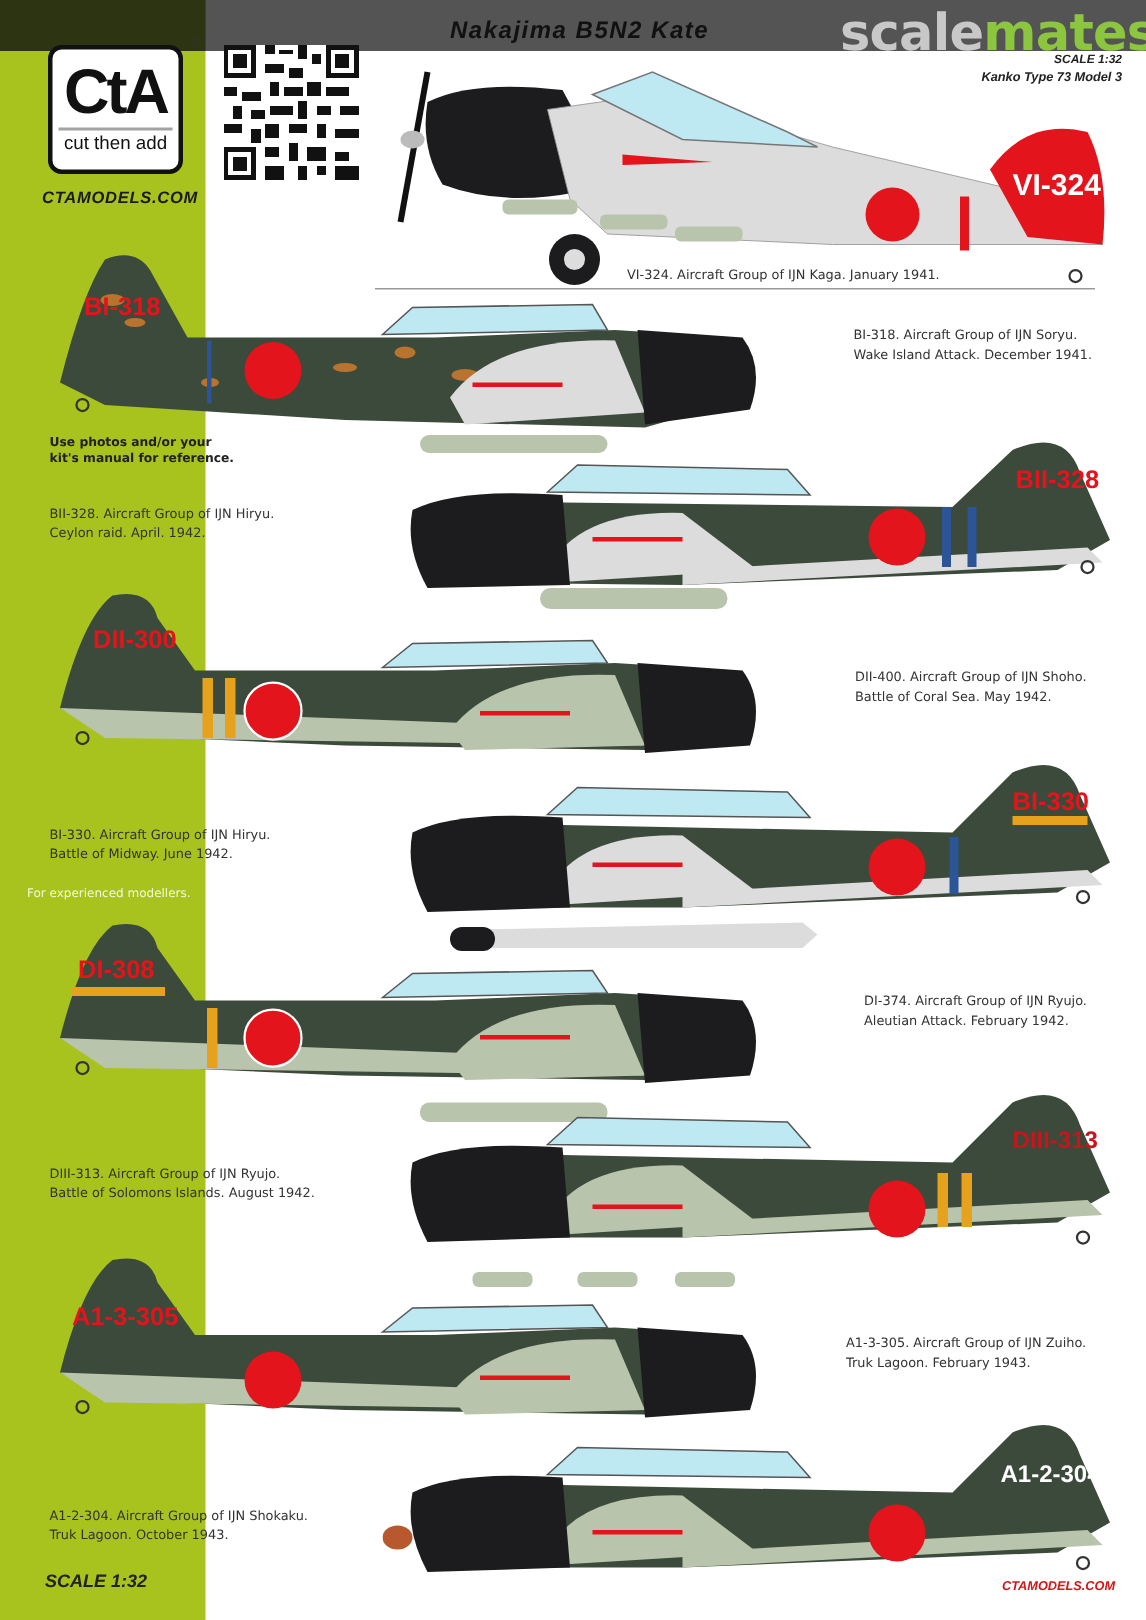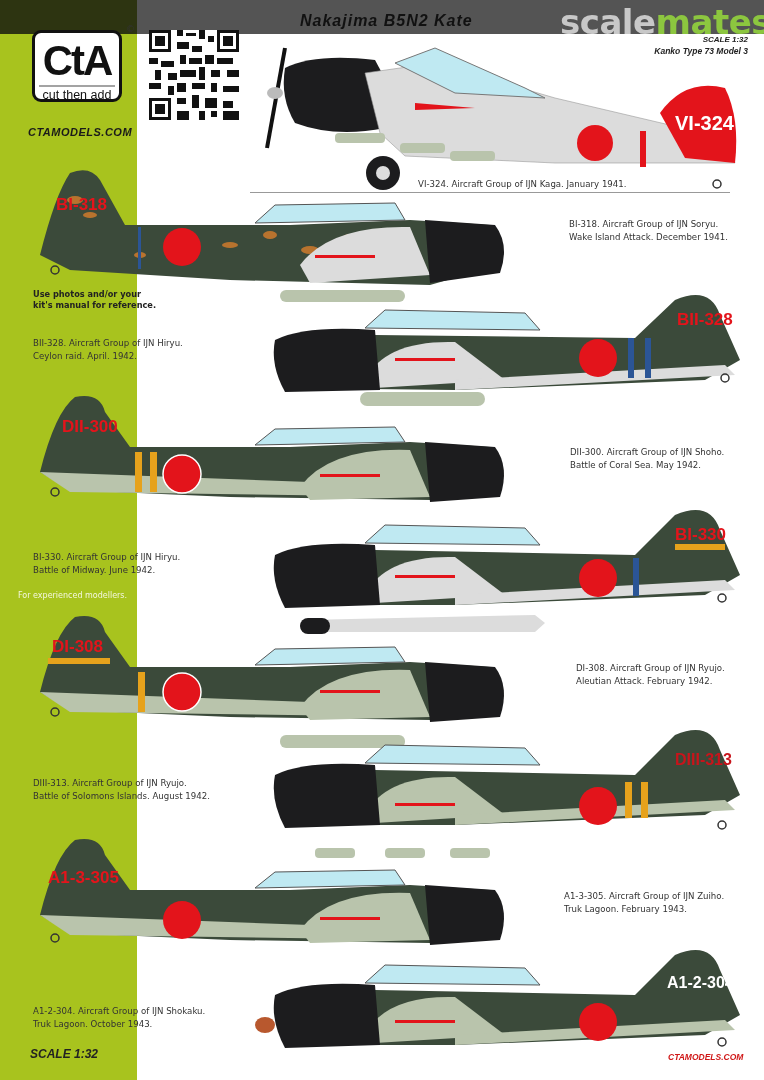--- a/index.html
+++ b/index.html
@@ -1,20 +1,20 @@
 <!DOCTYPE html>
 <html><head>
 <meta charset="utf-8">
 <style>
   html,body{margin:0;padding:0;}
   body{width:764px;height:1080px;position:relative;overflow:hidden;background:#ffffff;font-family:"DejaVu Sans",sans-serif;}
   .green-strip{position:absolute;left:0;top:0;width:137px;height:1080px;background:#a8c31e;}
   .topbar{position:absolute;left:0;top:0;width:764px;height:34px;background:rgba(60,60,60,0.88);}
   .topbar-left{position:absolute;left:0;top:0;width:137px;height:34px;background:rgba(40,48,10,0.85);}
-  .logo{position:absolute;left:32px;top:30px;width:90px;height:72px;background:#fff;border:3px solid #111;border-radius:9px;box-sizing:border-box;text-align:center;}
+  .logo{position:absolute;left:32px;top:30px;width:90px;height:86px;background:#fff;border:3px solid #111;border-radius:9px;box-sizing:border-box;text-align:center;}
   .logo-main{font-family:"Liberation Sans",sans-serif;font-weight:bold;font-size:42px;line-height:48px;color:#111;letter-spacing:-2px;margin-top:4px;}
   .logo-sub{font-family:"Liberation Sans",sans-serif;font-size:12.5px;color:#111;border-top:2px solid #a3a3a3;margin:0 4px;line-height:16px;}
   .copyright{position:absolute;left:126px;top:24px;font-size:9px;color:#333;}
   .ctamodels{position:absolute;left:28px;top:126px;font-family:"Liberation Sans",sans-serif;font-weight:bold;font-style:italic;font-size:11px;color:#1a1a1a;letter-spacing:0.5px;}
   .qr{position:absolute;left:148px;top:30px;width:92px;height:90px;}
   .title{position:absolute;left:300px;top:12px;font-family:"Liberation Sans",sans-serif;font-weight:bold;font-style:italic;font-size:16px;color:#111;letter-spacing:1px;}
   .scalemates{position:absolute;left:560px;top:2px;font-family:"DejaVu Sans",sans-serif;font-weight:bold;font-size:34px;letter-spacing:-0.5px;}
   .scalemates .s1{color:#c8c8c8;}
   .scalemates .s2{color:#8cc63f;}
   .scale-top{position:absolute;right:16px;top:35px;font-family:"Liberation Sans",sans-serif;font-weight:bold;font-style:italic;font-size:8px;color:#222;}
@@ -164,21 +164,21 @@
   <path d="M270 95 Q300 55 380 58 L400 105 L280 108 Z" fill="#b9c4ac"></path>
   <path d="M395 50 L465 55 Q480 75 470 105 L400 110 Z" fill="#1c1c1e"></path>
   <path d="M225 53 L245 37 L365 35 L375 50 Z" fill="#bfe9f2" stroke="#555" stroke-width="1"></path>
   <text class="tailcode" x="32" y="40" font-size="17" fill="#e3141b" font-family="Liberation Sans, sans-serif" font-weight="bold">DII-300</text>
   <rect x="105" y="60" width="7" height="40" fill="#e6a21c"></rect>
     <rect x="120" y="60" width="7" height="40" fill="#e6a21c"></rect>
   <circle cx="152" cy="82" r="19" fill="#e3141b" stroke="#fff" stroke-width="1.5"></circle>
   <rect x="290" y="82" width="60" height="3" fill="#e3141b"></rect>
   <circle cx="25" cy="100" r="4" fill="none" stroke="#333" stroke-width="1.5"></circle>
 </svg>
-<div class="cap" style="left:570px;top:446px;"><span>DII-300. Aircraft Group of IJN Shoho.</span><br><span>Battle of Coral Sea. May 1942.</span></div>
+<div class="cap" style="left:570px;top:446px;"><span>DII-400. Aircraft Group of IJN Shoho.</span><br><span>Battle of Coral Sea. May 1942.</span></div>
 
 <svg class="plane" style="left:255px;top:500px;" width="495" height="140" viewBox="0 0 495 140">
   <path d="M20 60 L120 50 L380 55 L420 15 Q455 0 465 30 L485 75 L450 95 L200 105 L30 105 Z" fill="#3b4a3a"></path>
   <path d="M110 95 Q130 55 200 57 L250 95 L120 103 Z" fill="#dcdcdc"></path>
   <path d="M200 95 L470 80 L480 90 L200 105 Z" fill="#dcdcdc"></path>
   <path d="M20 55 Q50 40 120 45 L125 105 L30 108 Q15 80 20 55 Z" fill="#1c1c1e"></path>
   <path d="M110 43 L130 25 L270 28 L285 45 Z" fill="#bfe9f2" stroke="#555" stroke-width="1"></path>
   <text class="tailcode" x="420" y="40" font-size="17" fill="#e3141b" font-family="Liberation Sans, sans-serif" font-weight="bold">BI-330</text>
   <rect x="420" y="44" width="50" height="6" fill="#e6a21c"></rect>
   <rect x="378" y="58" width="6" height="38" fill="#2b5596"></rect>
@@ -198,21 +198,21 @@
   <path d="M395 50 L465 55 Q480 75 470 105 L400 110 Z" fill="#1c1c1e"></path>
   <path d="M225 53 L245 37 L365 35 L375 50 Z" fill="#bfe9f2" stroke="#555" stroke-width="1"></path>
   <text class="tailcode" x="22" y="40" font-size="17" fill="#e3141b" font-family="Liberation Sans, sans-serif" font-weight="bold">DI-308</text>
   <rect x="18" y="46" width="62" height="6" fill="#e6a21c"></rect>
   <rect x="108" y="60" width="7" height="40" fill="#e6a21c"></rect>
   <circle cx="152" cy="80" r="19" fill="#e3141b" stroke="#fff" stroke-width="1.5"></circle>
   <rect x="290" y="78" width="60" height="3" fill="#e3141b"></rect>
   <rect x="250" y="123" width="125" height="13" rx="6" fill="#b9c4ac"></rect>
   <circle cx="25" cy="100" r="4" fill="none" stroke="#333" stroke-width="1.5"></circle>
 </svg>
-<div class="cap" style="left:576px;top:662px;"><span>DI-308. Aircraft Group of IJN Ryujo.</span><br><span>Aleutian Attack. February 1942.</span></div>
+<div class="cap" style="left:576px;top:662px;"><span>DI-374. Aircraft Group of IJN Ryujo.</span><br><span>Aleutian Attack. February 1942.</span></div>
 
 <svg class="plane" style="left:255px;top:720px;" width="495" height="140" viewBox="0 0 495 140">
   <path d="M20 60 L120 50 L380 55 L420 15 Q455 0 465 30 L485 75 L450 95 L200 105 L30 105 Z" fill="#3b4a3a"></path>
   <path d="M110 95 Q130 55 200 57 L250 95 L120 103 Z" fill="#b9c4ac"></path>
   <path d="M200 95 L470 80 L480 90 L200 105 Z" fill="#b9c4ac"></path>
   <path d="M20 55 Q50 40 120 45 L125 105 L30 108 Q15 80 20 55 Z" fill="#1c1c1e"></path>
   <path d="M110 43 L130 25 L270 28 L285 45 Z" fill="#bfe9f2" stroke="#555" stroke-width="1"></path>
   <text class="tailcode" x="420" y="45" font-size="16" fill="#c8141b" font-family="Liberation Sans, sans-serif" font-weight="bold">DIII-313</text>
   <rect x="370" y="62" width="7" height="36" fill="#e6a21c"></rect>
     <rect x="386" y="62" width="7" height="36" fill="#e6a21c"></rect>

